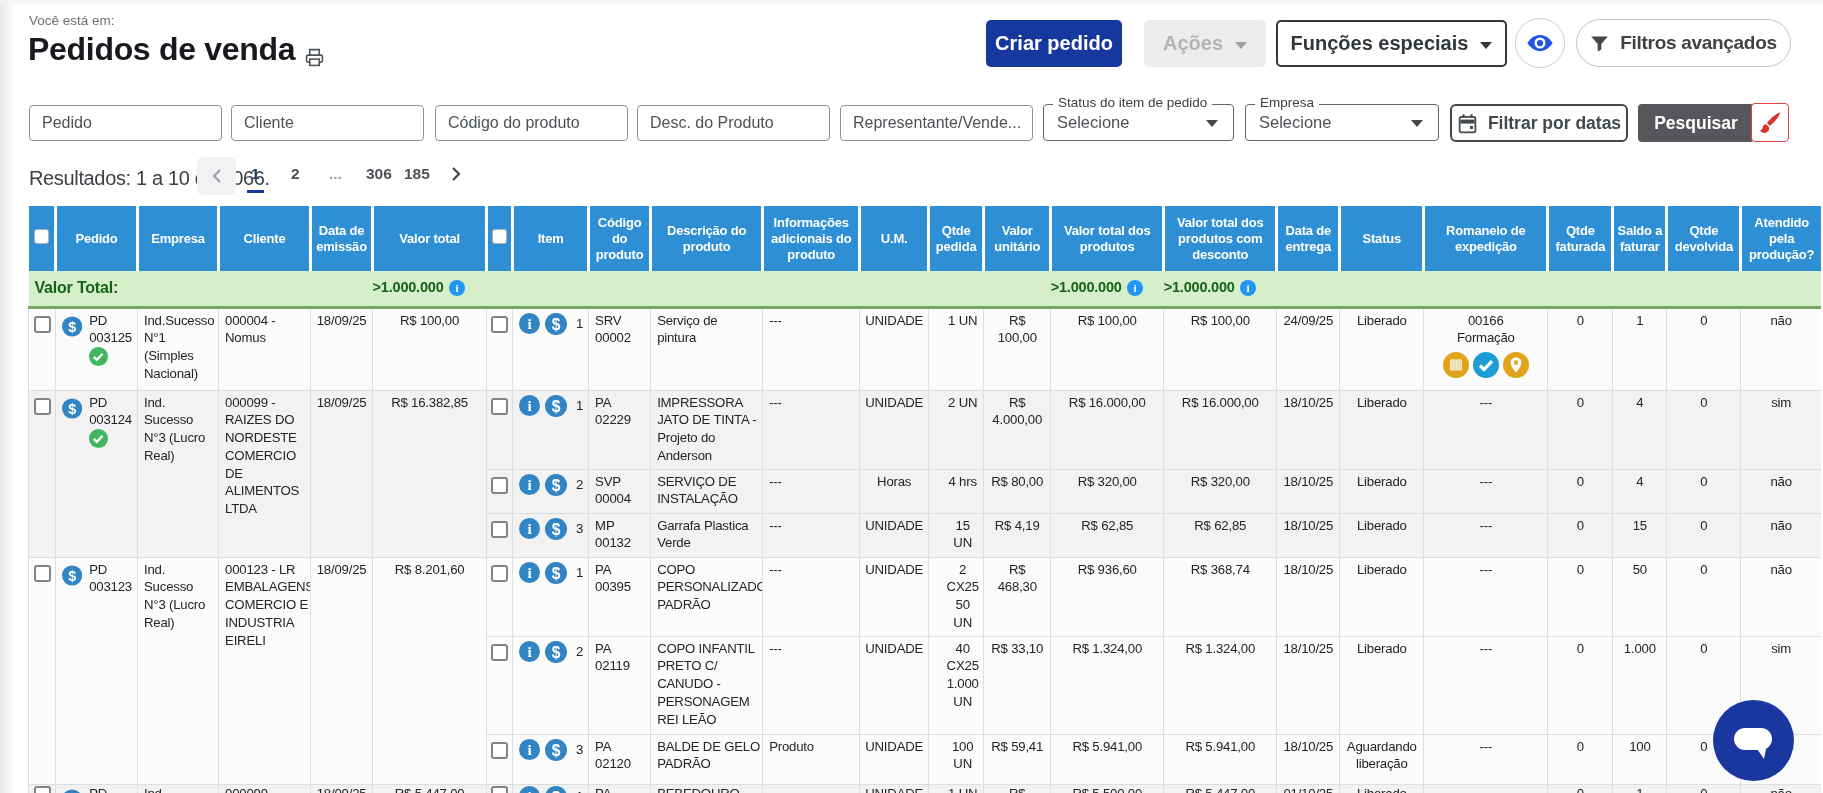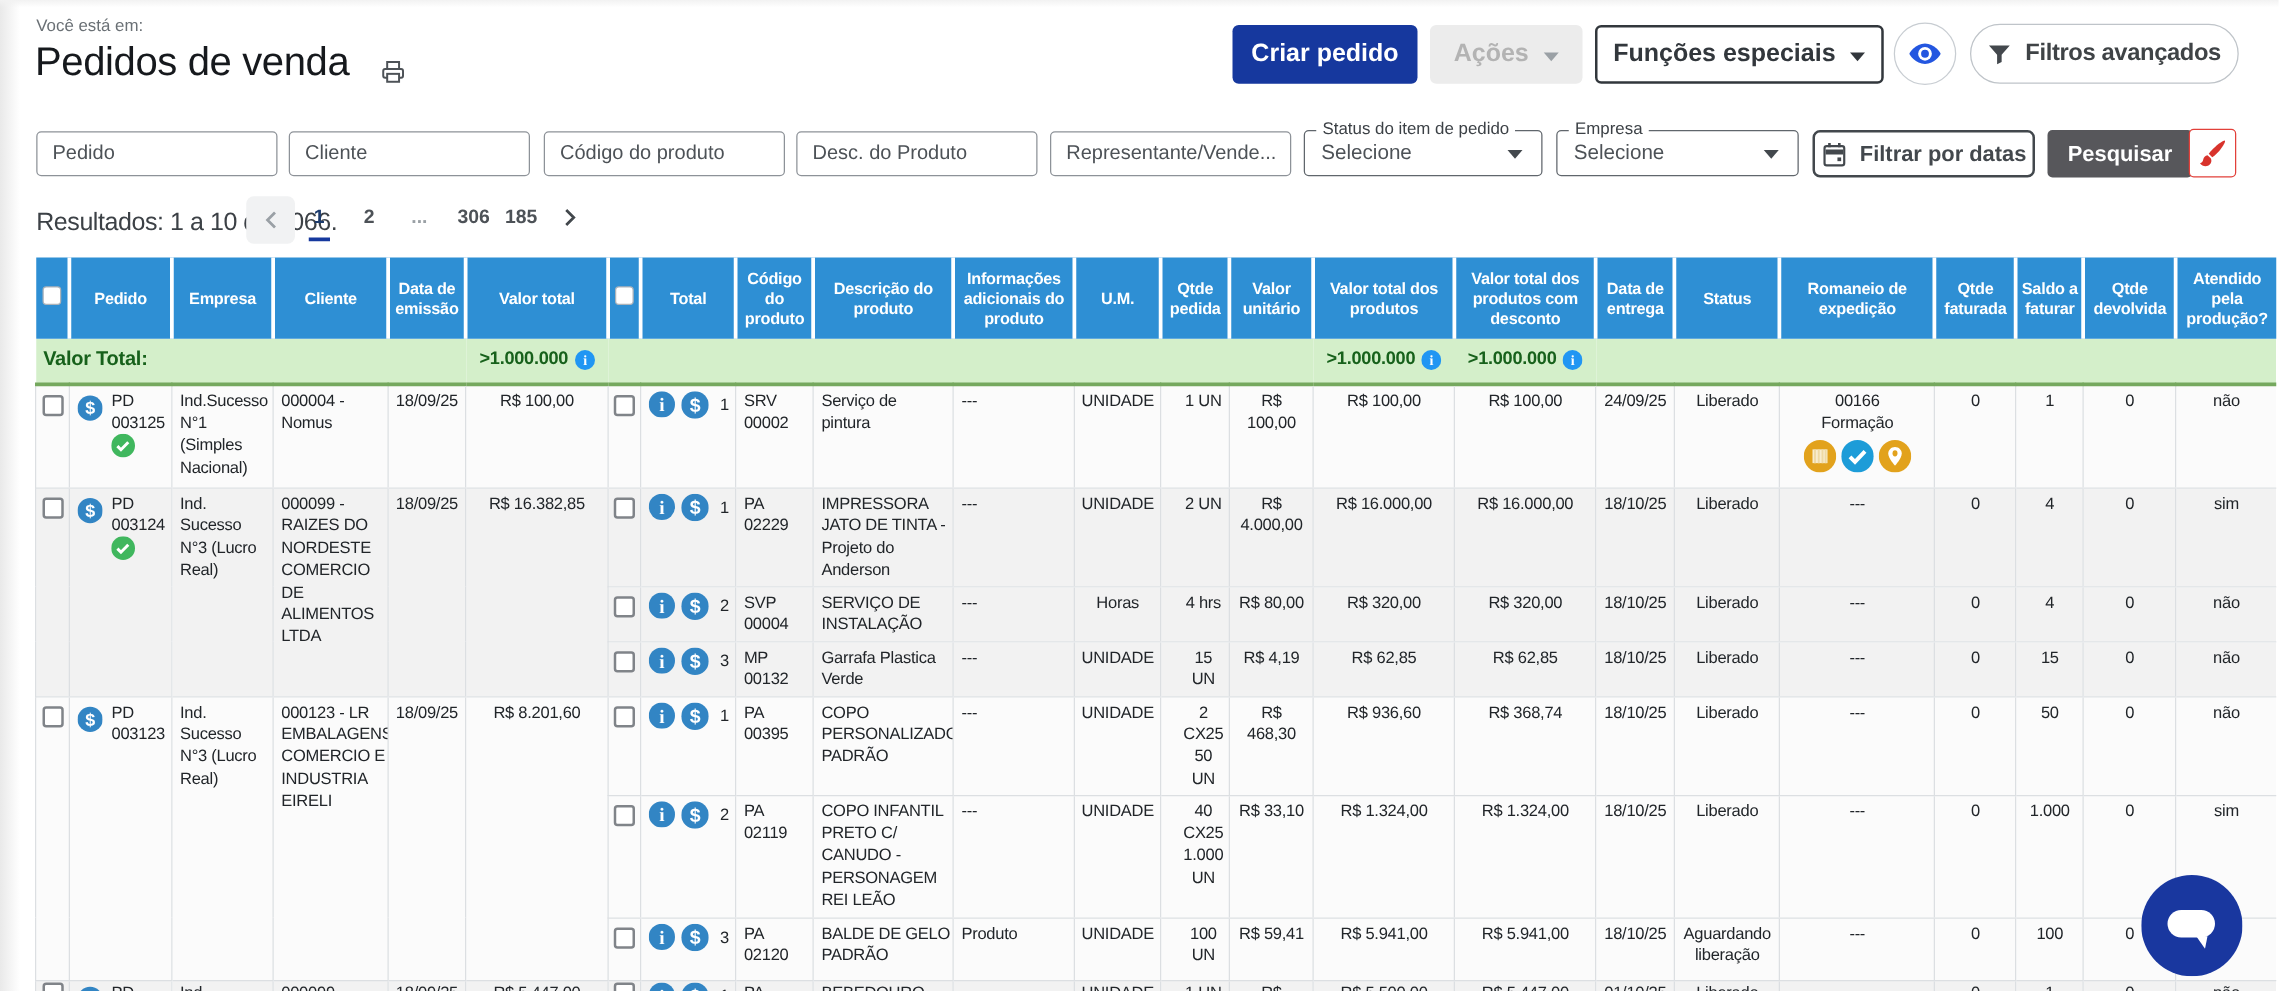--- a/index.html
+++ b/index.html
@@ -4,25 +4,25 @@
 <style>
 * { margin:0; padding:0; box-sizing:border-box; }
 html,body { width:1823px; height:793px; overflow:hidden; background:#fff; }
 body { font-family:"Liberation Sans", sans-serif; color:#212529; position:relative; }
 .abs { position:absolute; }
 .edge-l { left:0; top:0; width:16px; height:793px; background:linear-gradient(to right,#e9e9e9,rgba(255,255,255,0)); z-index:5; }
 .edge-t { left:0; top:0; width:1823px; height:6px; background:linear-gradient(to bottom,#f2f2f2,rgba(255,255,255,0)); z-index:5; }
 
 
 .crumb { left:29px; top:13px; font-size:13.5px; color:#6a7075; }
-.title { left:28px; top:31px; font-size:32px; font-weight:normal; color:#16191d; letter-spacing:-0.3px; }
+.title { left:28px; top:31px; font-size:32px; font-weight:bold; color:#16191d; letter-spacing:-0.3px; }
 .printer { left:305px; top:48px; }
 
 .btn { position:absolute; display:flex; align-items:center; justify-content:center; font-weight:bold; border-radius:5px; }
-.btn-criar { left:986px; top:20px; width:148px; height:47px; background:#16389e; color:#fff; font-size:20px; }
+.btn-criar { left:986px; top:20px; width:136px; height:47px; background:#16389e; color:#fff; font-size:20px; }
 .btn-acoes { left:1144px; top:20px; width:122px; height:47px; background:#ececec; color:#b3b3b3; font-size:20px; }
 .btn-func { left:1276px; top:20px; width:231px; height:47px; background:#fff; border:2px solid #32373c; color:#32373c; font-size:20px; }
 .caret { display:inline-block; width:0; height:0; border-left:6px solid transparent; border-right:6px solid transparent; border-top:7px solid currentColor; margin-left:12px; margin-top:3px; }
 .btn-eye { left:1515px; top:18px; width:50px; height:50px; border:1px solid #c8cdd2; border-radius:50%; background:#fff; display:flex; align-items:center; justify-content:center; }
 .btn-filtros { left:1576px; top:19px; width:215px; height:48px; background:#fff; border:1px solid #bfc4c9; border-radius:24px; color:#3f4346; font-size:19px; letter-spacing:-0.3px; display:flex; align-items:center; justify-content:center; gap:11px; font-weight:bold; }
 
 
 .inp { position:absolute; top:105px; width:193px; height:36px; border:1px solid #8d9298; border-radius:4px; background:#fff; font-size:16px; color:#4d5257; display:flex; align-items:center; padding-left:12px; }
 .fset { position:absolute; top:104px; height:37px; border:1px solid #60666c; border-radius:4px; background:#fff; }
 .fset .lbl { position:absolute; top:-10px; left:9px; background:#fff; padding:0 5px; font-size:13.5px; color:#3c4146; white-space:nowrap; }
@@ -42,21 +42,21 @@
 
 .tblwrap { position:absolute; left:28px; top:206px; width:1793px; }
 table { border-collapse:collapse; table-layout:fixed; width:1793px; font-size:13.2px; color:#212529; letter-spacing:-0.2px; }
 th { background:#2e8fd4; color:#fff; font-size:13px; font-weight:bold; text-align:center; vertical-align:middle; line-height:16px; padding:2px 1px; border-left:3px solid #fff; border-right:3px solid #fff; height:65px; }
 th:first-child { border-left:none; }
 th:last-child { border-right:none; }
 td { vertical-align:top; border-bottom:1px solid #dcdfe2; padding:3px 5px 0 6px; line-height:17.8px; white-space:nowrap; overflow:hidden; }
 td.bl { border-left:1px solid #dcdfe2; }
 tr.green td { background:#d4efca; border-bottom:3px solid #75a85e; padding:0; height:36px; vertical-align:middle; }
 .vt-label { font-size:16px; font-weight:bold; color:#17611b; padding-left:6px; letter-spacing:-0.2px; }
-.vt-val { font-size:14.5px; font-weight:bold; color:#17611b; display:flex; align-items:center; justify-content:center; gap:5px; letter-spacing:-0.2px; }
+.vt-val { font-size:14.5px; font-weight:bold; color:#17611b; display:flex; align-items:center; gap:5px; letter-spacing:-0.2px; }
 tr.odd td { background:#fbfbfb; }
 tr.even td { background:#f2f2f2; }
 td.ctr { text-align:center; padding-left:2px; padding-right:2px; }
 td.q { padding-left:15px; }
 tr.last td { padding-top:0; }
 tr.last td.cbc { padding-top:1px; }
 .cb { display:inline-block; width:17px; height:17px; border:2px solid #808489; border-radius:3px; background:#fff; }
 td.cbc { text-align:center; padding:7px 0 0 0; }
 .ic { display:inline-block; vertical-align:top; }
 .pedcell { display:flex; } .pedcell > svg { margin-top:3px; }
@@ -169,21 +169,21 @@
 </colgroup>
 <tbody>
         <tr class="hdr">
 <th><span class="cb" style="border:1px solid #adb3b9;width:15px;height:15px;"></span></th>
 <th>Pedido</th>
 <th>Empresa</th>
 <th>Cliente</th>
 <th>Data de<br>emissão</th>
 <th>Valor total</th>
 <th><span class="cb" style="border:1px solid #adb3b9;width:15px;height:15px;"></span></th>
-<th>Total</th>
+<th>Item</th>
 <th>Código<br>do<br>produto</th>
 <th>Descrição do<br>produto</th>
 <th>Informações<br>adicionais do<br>produto</th>
 <th>U.M.</th>
 <th>Qtde<br>pedida</th>
 <th>Valor<br>unitário</th>
 <th>Valor total dos<br>produtos</th>
 <th>Valor total dos<br>produtos com<br>desconto</th>
 <th>Data de<br>entrega</th>
 <th>Status</th>

